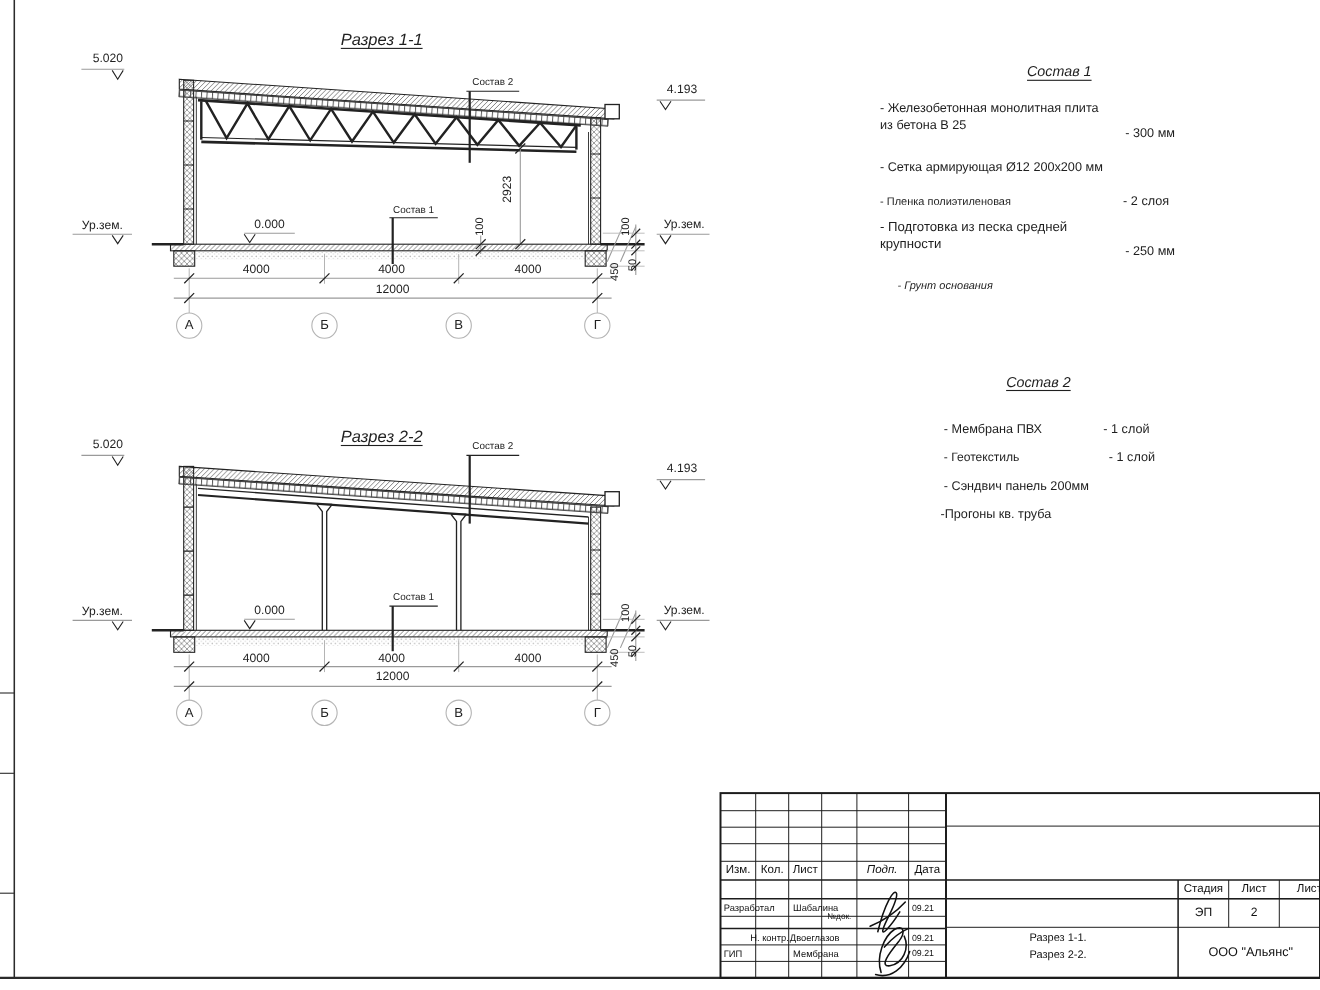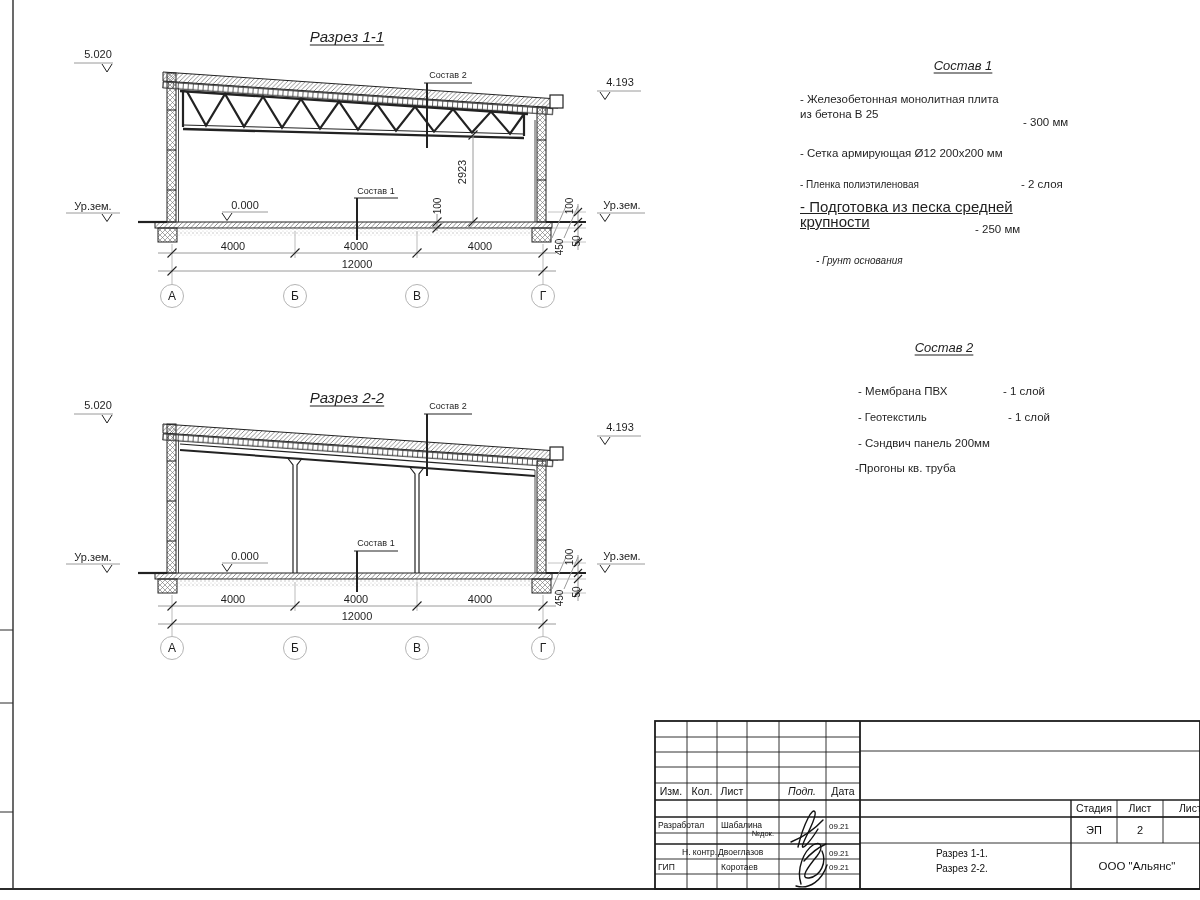--- a/index.html
+++ b/index.html
@@ -279,21 +279,21 @@
 
     <div class="tbtxtL" style="left:658px;top:825px;font-size:8.5px;">Разработал</div>
     <div class="tbtxtL" style="left:721px;top:825px;font-size:8.5px;">Шабалина</div>
     <div class="tbtxtL" style="left:829px;top:826px;font-size:8px;">09.21</div>
 
     <div class="tbtxtL" style="left:658px;top:852px;font-size:8.5px;padding-left:24px;">Н. контр.</div>
     <div class="tbtxtL" style="left:718px;top:852px;font-size:8.5px;">Двоеглазов</div>
     <div class="tbtxtL" style="left:829px;top:853px;font-size:8px;">09.21</div>
 
     <div class="tbtxtL" style="left:658px;top:867px;font-size:8.5px;">ГИП</div>
-    <div class="tbtxtL" style="left:721px;top:867px;font-size:8.5px;">Коротаев</div>
+    <div class="tbtxtL" style="left:721px;top:867px;font-size:8.5px;">Мембрана</div>
     <div class="tbtxtL" style="left:829px;top:867px;font-size:8px;">09.21</div>
 
     <div class="tbtxt" style="left:1094px;top:808px;font-size:10.5px;">Стадия</div>
     <div class="tbtxt" style="left:1140px;top:808px;font-size:10.5px;">Лист</div>
     <div class="tbtxt" style="left:1196px;top:808px;font-size:10.5px;">Листов</div>
     <div class="tbtxt" style="left:1094px;top:830px;font-size:11px;">ЭП</div>
     <div class="tbtxt" style="left:1140px;top:830px;font-size:11px;">2</div>
 
     <div class="tbtxtL" style="left:936px;top:853px;font-size:10px;">Разрез 1-1.</div>
     <div class="tbtxtL" style="left:936px;top:868px;font-size:10px;">Разрез 2-2.</div>
@@ -341,23 +341,23 @@
       <div class="lbl" style="left: 295px; top: 648px; font-size: 12px;">Б</div>
       <div class="lbl" style="left: 417px; top: 648px; font-size: 12px;">В</div>
       <div class="lbl" style="left: 543px; top: 648px; font-size: 12px;">Г</div>
       <div class="lbl it un" style="left: 963px; top: 65px; font-size: 13px;">Состав 1</div>
       <div class="lblL" style="left: 800px; top: 107px; font-size: 11.5px;">- Железобетонная  монолитная плита
 из бетона В 25</div>
       <div class="lblL" style="left: 1023px; top: 122px; font-size: 11.5px;">- 300 мм</div>
       <div class="lblL" style="left: 800px; top: 153px; font-size: 11.5px;">- Сетка армирующая Ø12 200х200 мм</div>
       <div class="lblL" style="left: 800px; top: 184px; font-size: 10px;">- Пленка полиэтиленовая</div>
       <div class="lblL" style="left: 1021px; top: 184px; font-size: 11.5px;">-  2 слоя</div>
-      <div class="lblL" style="left: 800px; top: 214px; font-size: 15px; text-decoration: underline;">- Подготовка из песка средней
+      <div class="lblL" style="left: 800px; top: 214px; font-size: 12px;">- Подготовка из песка средней
 крупности</div>
-      <div class="lblL" style="left: 975px; top: 229px; font-size: 11.5px;">- 250 мм</div>
+      <div class="lblL" style="left: 1023px; top: 229px; font-size: 11.5px;">- 250 мм</div>
       <div class="lblL" style="left: 816px; top: 260px; font-size: 10px; font-style: italic;">- Грунт основания</div>
       <div class="lbl it un" style="left: 944px; top: 347px; font-size: 13px;">Состав 2</div>
       <div class="lblL" style="left: 858px; top: 391px; font-size: 11.5px;">- Мембрана ПВХ</div>
       <div class="lblL" style="left: 1003px; top: 391px; font-size: 11.5px;">- 1 слой</div>
       <div class="lblL" style="left: 858px; top: 417px; font-size: 11px;">- Геотекстиль</div>
       <div class="lblL" style="left: 1008px; top: 417px; font-size: 11.5px;">- 1 слой</div>
       <div class="lblL" style="left: 858px; top: 443px; font-size: 11.5px;">- Сэндвич панель 200мм</div>
       <div class="lblL" style="left: 855px; top: 468px; font-size: 11.5px;">-Прогоны кв. труба</div>
     </div>
 </div>

